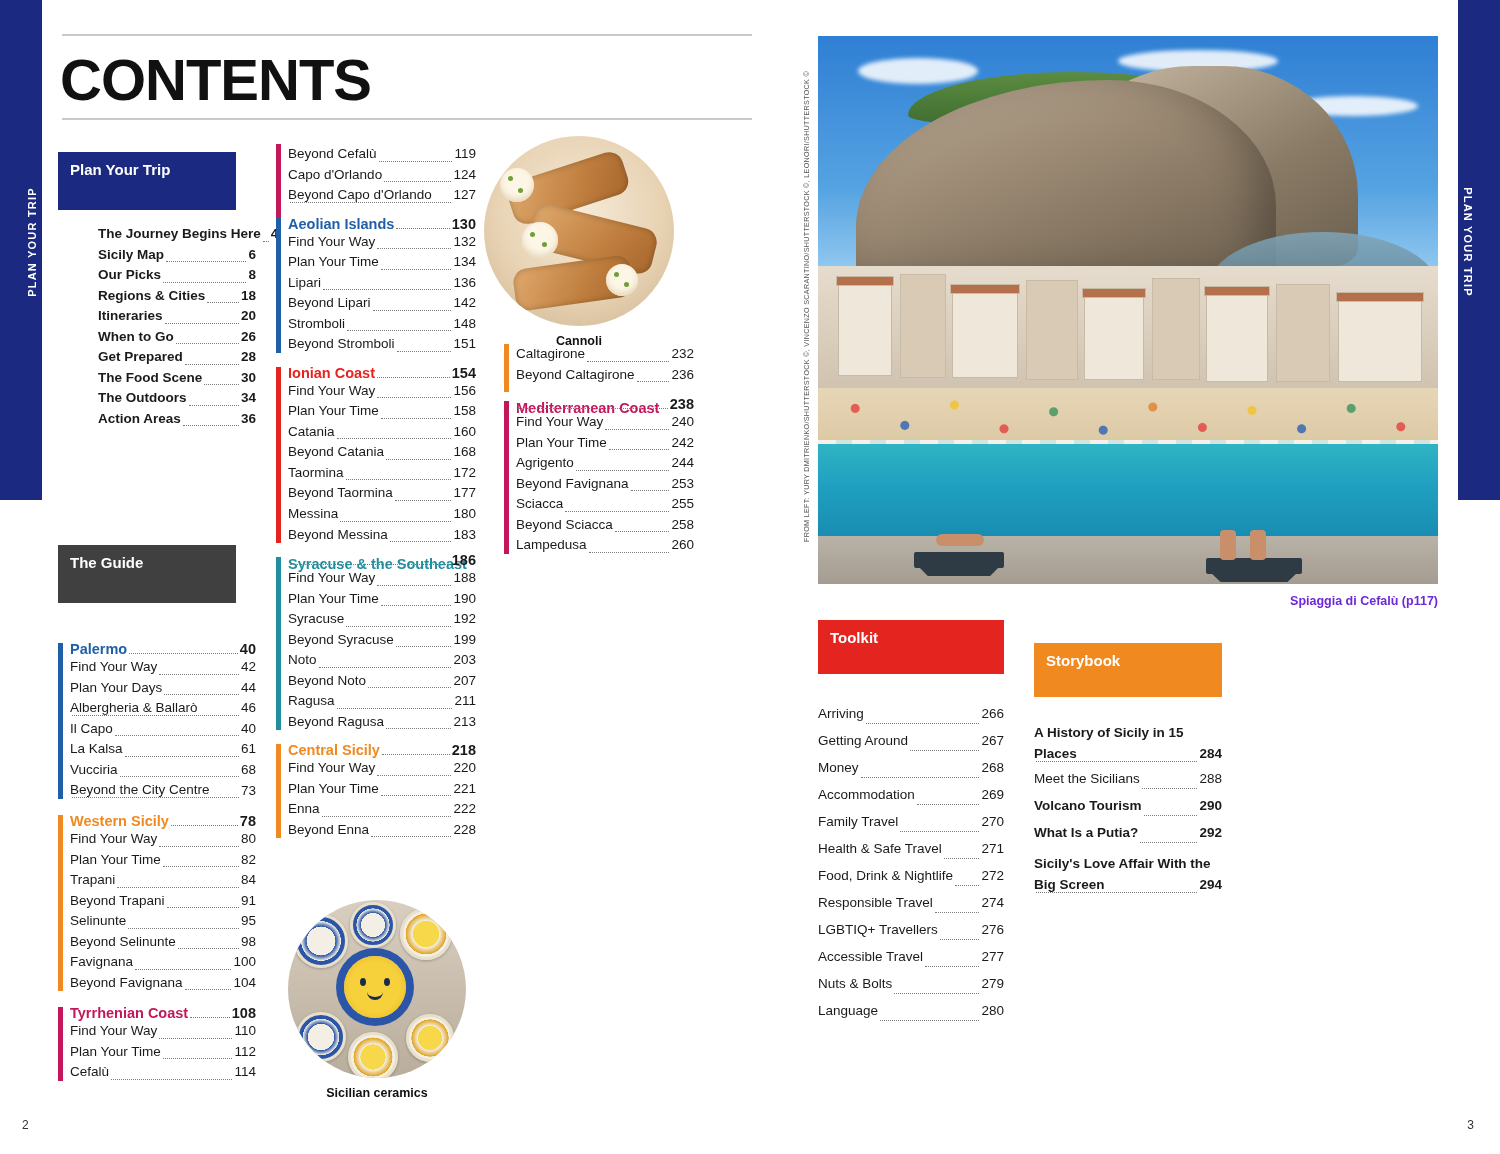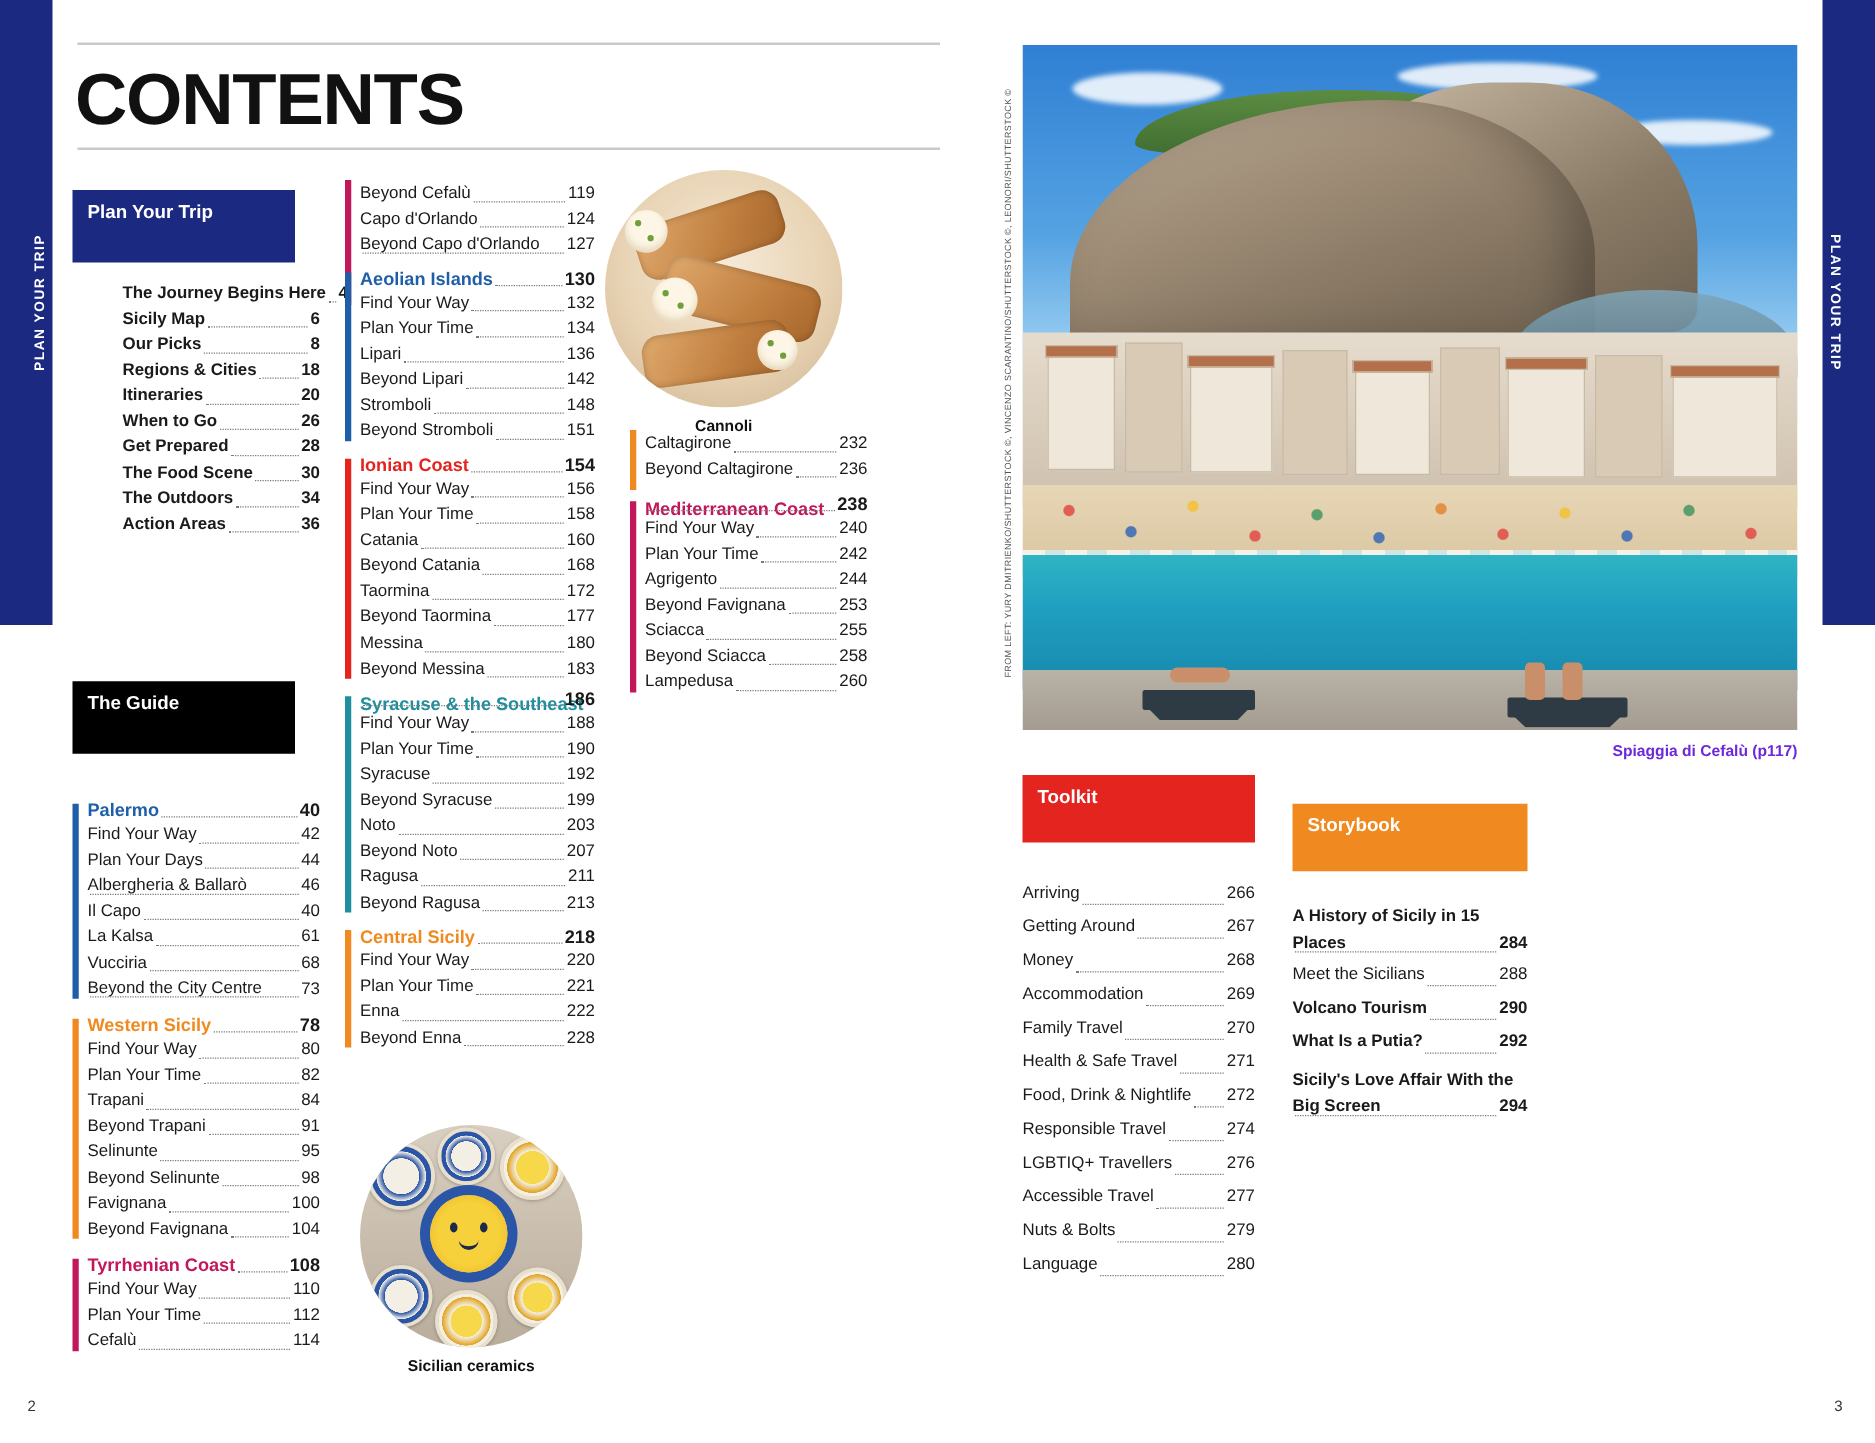--- a/index.html
+++ b/index.html
@@ -51,21 +51,21 @@
   .col2 { left:276px; width:200px; }
   .col3 { left:492px; width:200px; }
 
   .section-chip {
     color:#fff; font-weight:bold; font-size:15px;
     padding:9px 12px; width:178px; height:58px;
     display:flex; align-items:flex-start;
     line-height:1.15;
   }
   .chip-blue { background:#1b2a80; }
-  .chip-green { background:#000000; }
+  .chip-green { background:#404040; }
   .chip-red { background:#e3241f; }
   .chip-orange { background:#f08a20; }
 
   ul.toc { list-style:none; margin:0; padding:0; }
   li.toc-row {
     display:flex; align-items:flex-end;
     font-size:13.5px; color:#1a1a1a;
     line-height:1.52;
     white-space:nowrap;
   }

